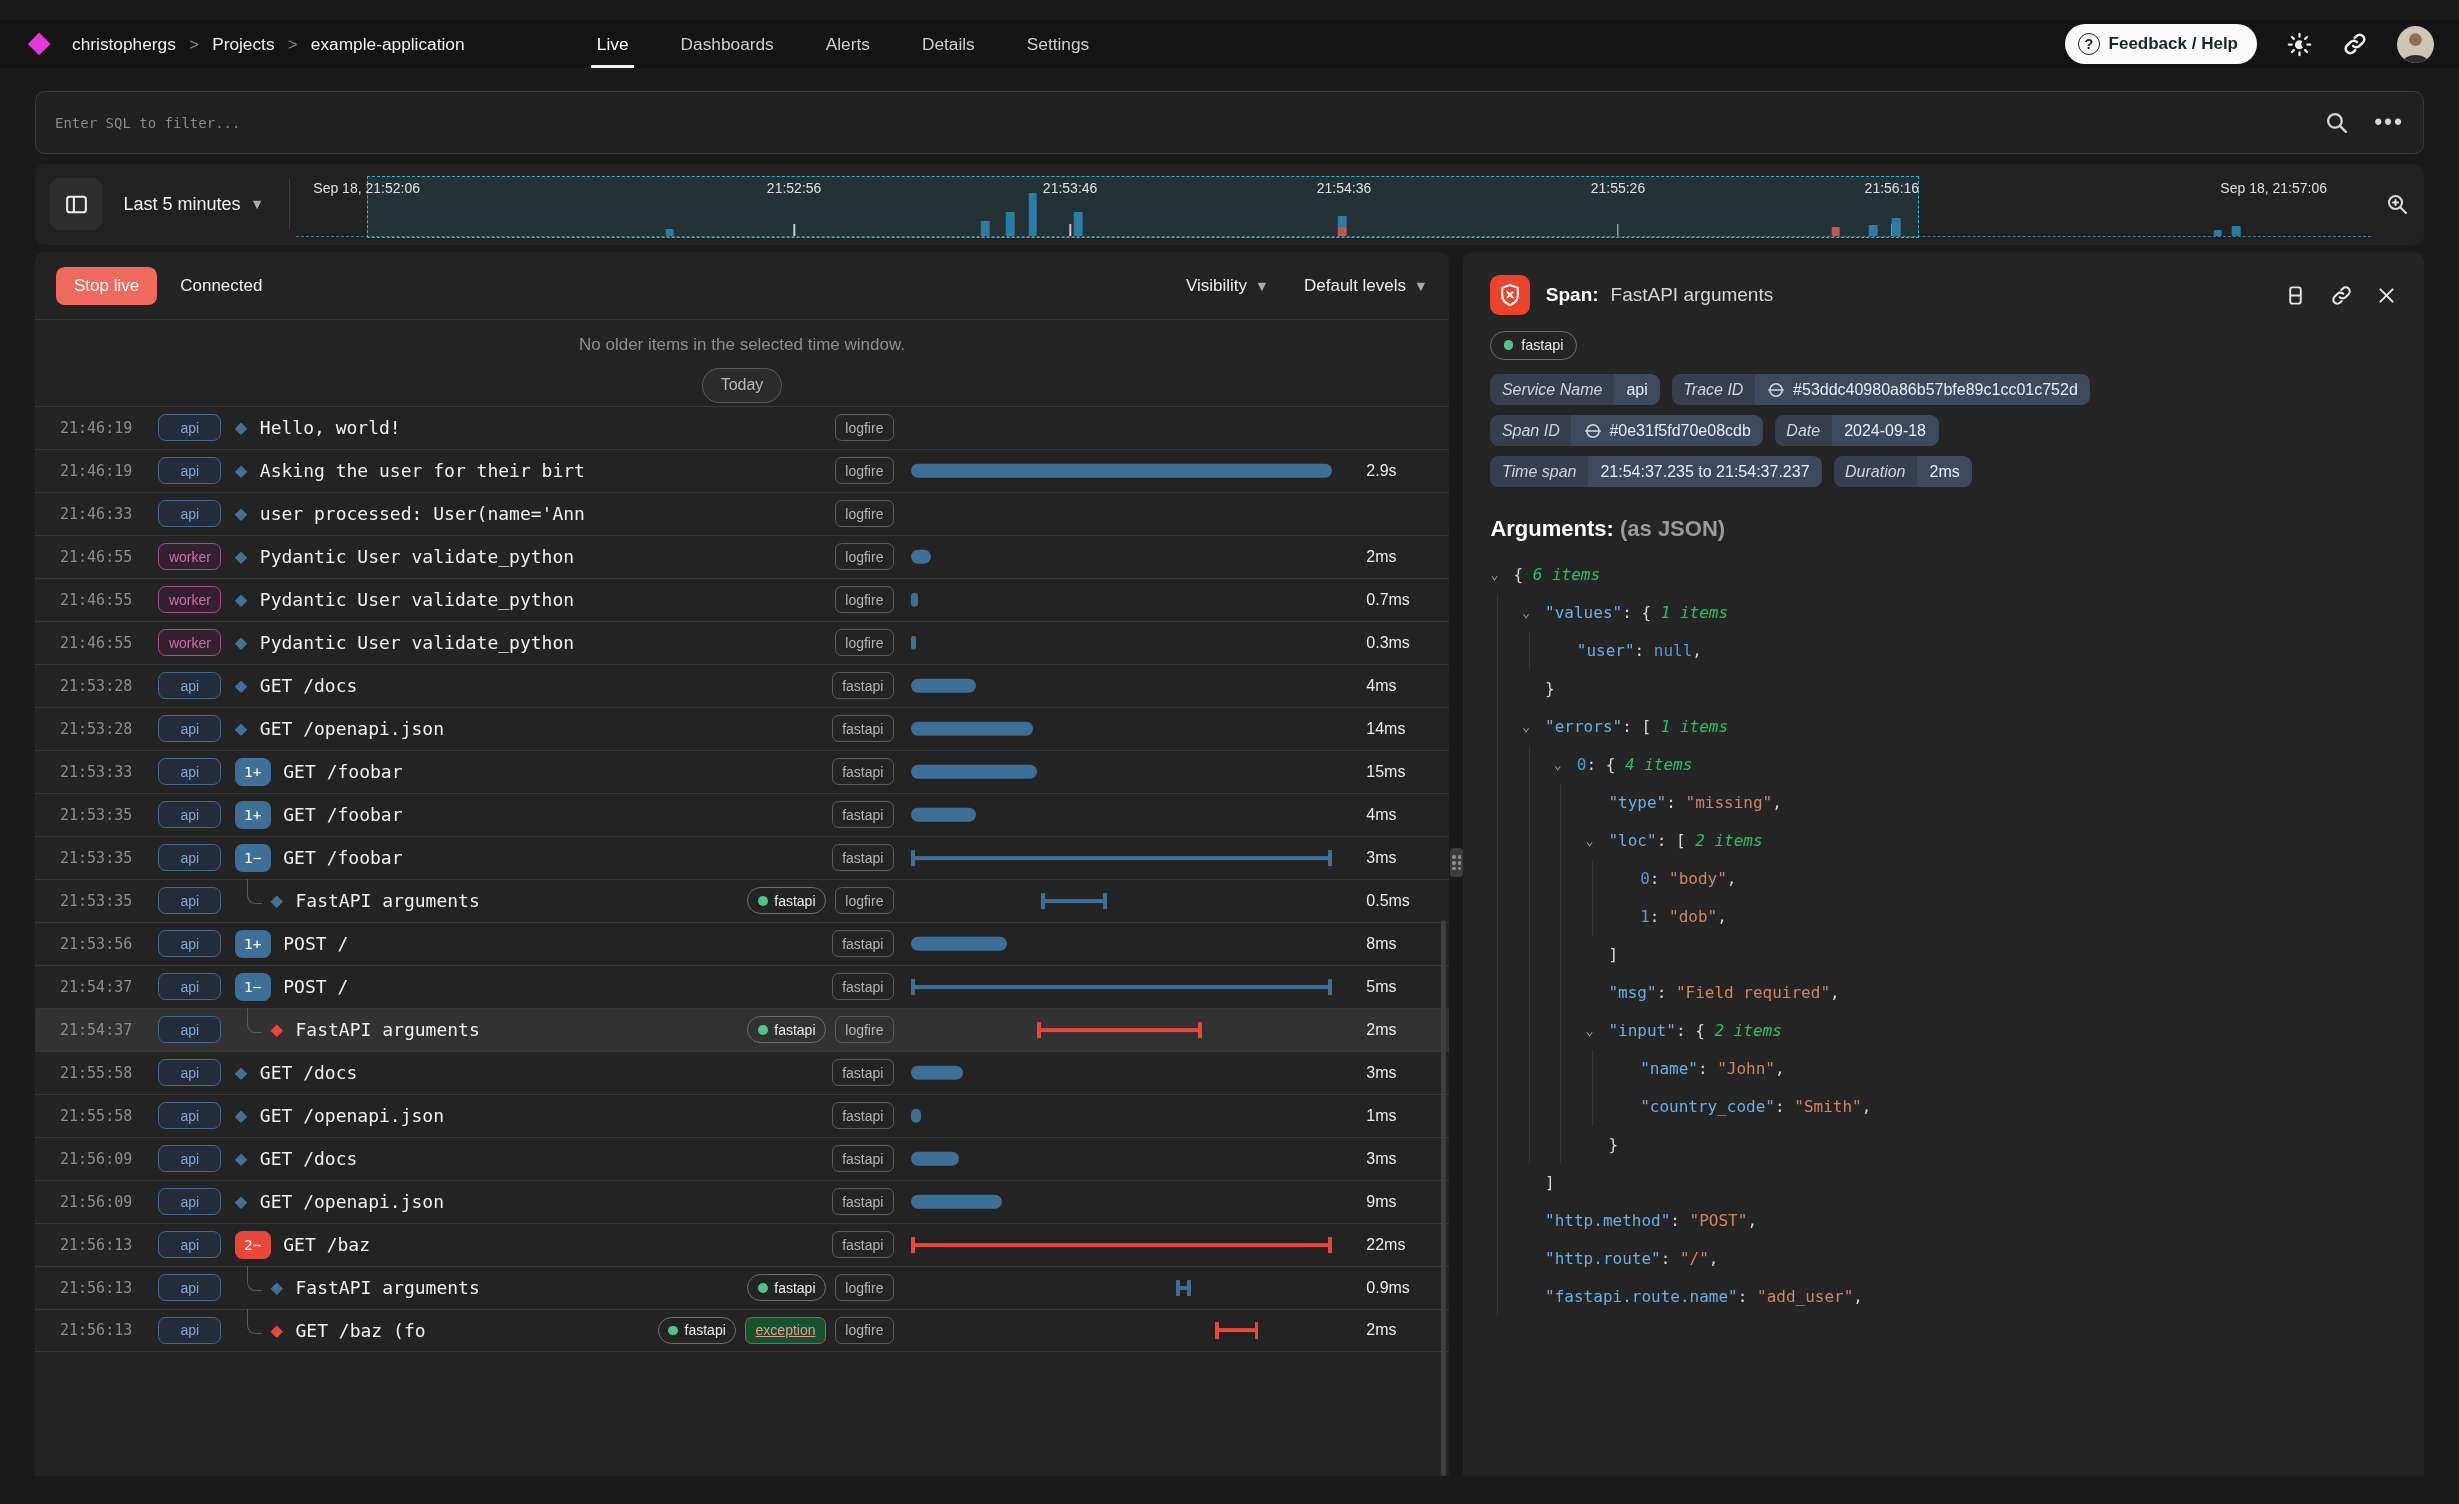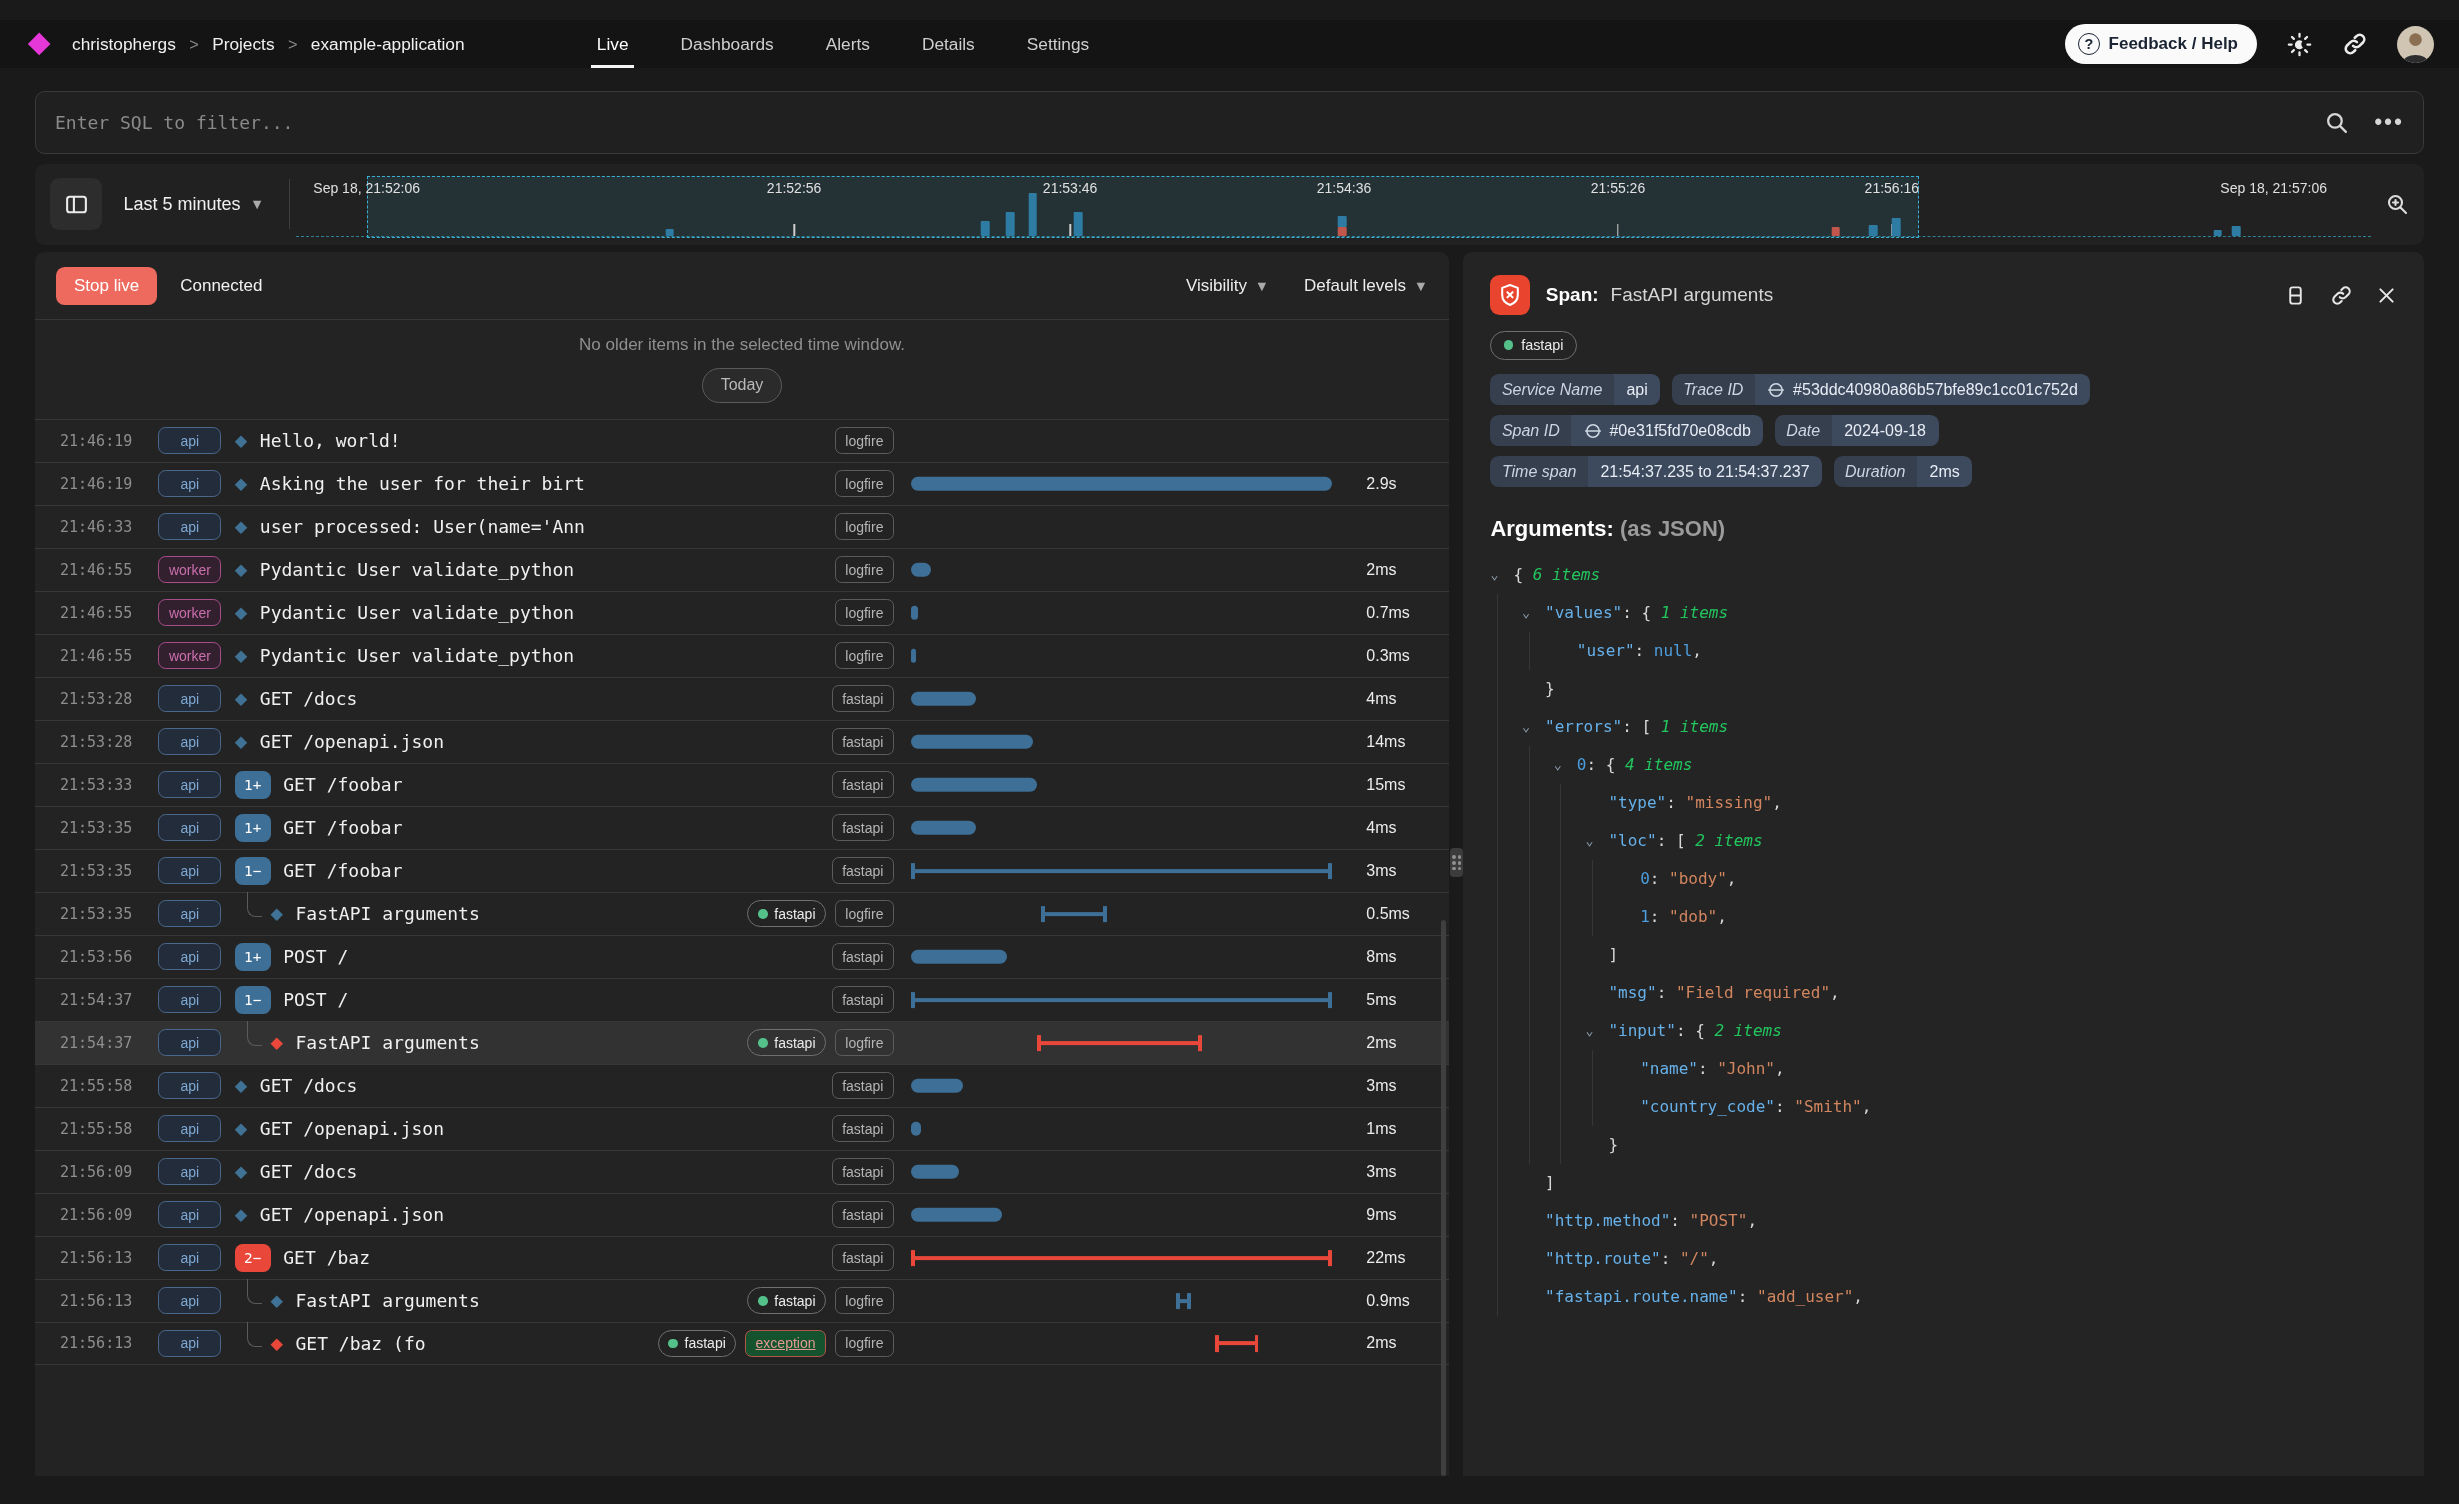--- a/index.html
+++ b/index.html
@@ -16,21 +16,21 @@
   .nav-tab.active { color:#ffffff; }
   .nav-tab.active::after { content:''; position:absolute; left:-5.8px; right:-5.8px; bottom:0; height:2.9px; background:#f5f5f5; }
   .nav-right { margin-left:auto; display:flex; align-items:center; gap:29px; }
   .feedback-btn { background:#fafafa; color:#1b2433; border:none; border-radius:21px; height:40px; padding:0 19px 0 13.4px; display:flex; align-items:center; gap:8.6px; font-size:17px; font-weight:bold; cursor:pointer; }
   .qmark { width:22px; height:22px; border:1.9px solid #1b2433; border-radius:50%; display:flex; align-items:center; justify-content:center; font-size:14.4px; font-weight:bold; }
   .icon-btn { background:none; border:none; cursor:pointer; display:flex; align-items:center; color:#ececec; }
   .avatar { width:37px; height:37px; border-radius:50%; overflow:hidden; flex:none; }
 
   
   .filter-bar { margin:23px 35px 0; height:63px; background:#202020; border:1px solid #3a3a3a; border-radius:9.6px; display:flex; align-items:center; padding:0 19px; }
-  .filter-input { flex:1; background:transparent; border:none; outline:none; font-family:"DejaVu Sans Mono", monospace; font-size:18px; color:#e6e6e6; }
+  .filter-input { flex:1; background:transparent; border:none; outline:none; font-family:"DejaVu Sans Mono", monospace; font-size:14px; color:#e6e6e6; }
   .filter-input::placeholder { color:#8a8a8a; }
   .filter-icons { display:flex; align-items:center; gap:25px; color:#d6d6d6; }
 
   
   .timebar { margin:9.6px 35px 0; height:81px; background:#212121; border-radius:9.6px; display:flex; align-items:center; padding:0 15.4px; }
   .panel-toggle { width:52px; height:52px; background:#2d2d2d; border:none; border-radius:9.6px; display:flex; align-items:center; justify-content:center; color:#ececec; cursor:pointer; flex:none; }
   .range-select { display:flex; align-items:center; gap:9.6px; color:#f0f0f0; font-size:18px; padding:0 25px 0 21px; cursor:pointer; white-space:nowrap; }
   .chev { color:#aaaaaa; font-size:14.4px; }
   .time-divider { width:1px; height:50px; background:#3e3e3e; flex:none; }
   .timeline { flex:1; position:relative; height:100%; margin-left:5.8px; }
@@ -51,21 +51,21 @@
   
   .left-panel { width:1414px; flex:none; background:#232323; border-radius:9.6px 9.6px 0 0; display:flex; flex-direction:column; overflow:hidden; position:relative; }
   .live-header { display:flex; align-items:center; gap:23px; padding:14.4px 21px; }
   .stop-live { background:#ee6a5f; color:#ffffff; border:none; border-radius:8.6px; height:38px; padding:0 18px; font-size:17px; cursor:pointer; }
   .conn-status { color:#f2f2f2; font-size:17px; }
   .hdr-right { margin-left:auto; display:flex; gap:35px;text-align:right; }
   .dropdown { color:#ececec; font-size:17px; display:flex; align-items:center; gap:7.7px; cursor:pointer; }
   .notice-zone { text-align:center; padding-top:15.4px; }
   .notice { color:#8f8f8f; font-size:17px; }
   .today-btn { margin-top:12.5px; background:#2b2b2b; border:1px solid #5a5a5a; color:#b9b9b9; border-radius:17.3px; height:35px; padding:0 17.3px; font-size:16px; cursor:pointer; }
-  .rows { margin-top:16px; }
+  .rows { margin-top:3px; }
   .row { display:flex; align-items:center; height:43px; border-top:1px solid #373737; padding:0 13.4px 0 25px; gap:13.4px; cursor:pointer; }
   .row:last-child { border-bottom:1px solid #373737; }
   .row.selected { background:#323232; }
   .rtime { width:85px; flex:none; font-family:"DejaVu Sans Mono", monospace; font-size:15px; color:#8e8e8e; }
   .rsvc { width:63px; flex:none; }
   .svc { width:100%; height:27px; border-radius:7.7px; border:1px solid; display:flex; align-items:center; justify-content:center; font-size:14px; }
   .svc.api { color:#7fa9d3; border-color:#49688b; background:#222c3b; }
   .svc.worker { color:#cb6fae; border-color:#a84c8c; background:#33202f; }
   .rmain { flex:1; display:flex; align-items:center; gap:12.5px; min-width:0; overflow:hidden; }
   .diamond { font-size:16.3px; flex:none; }

